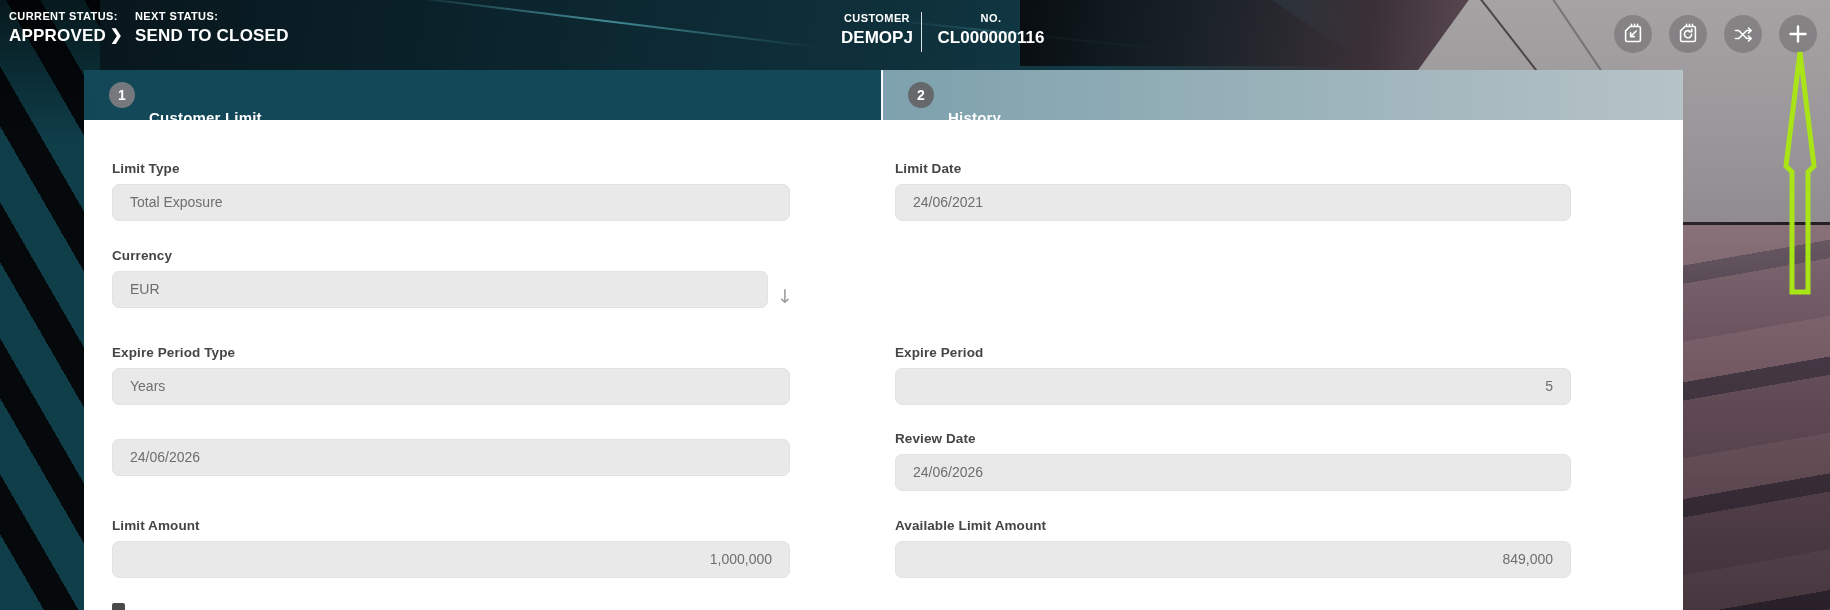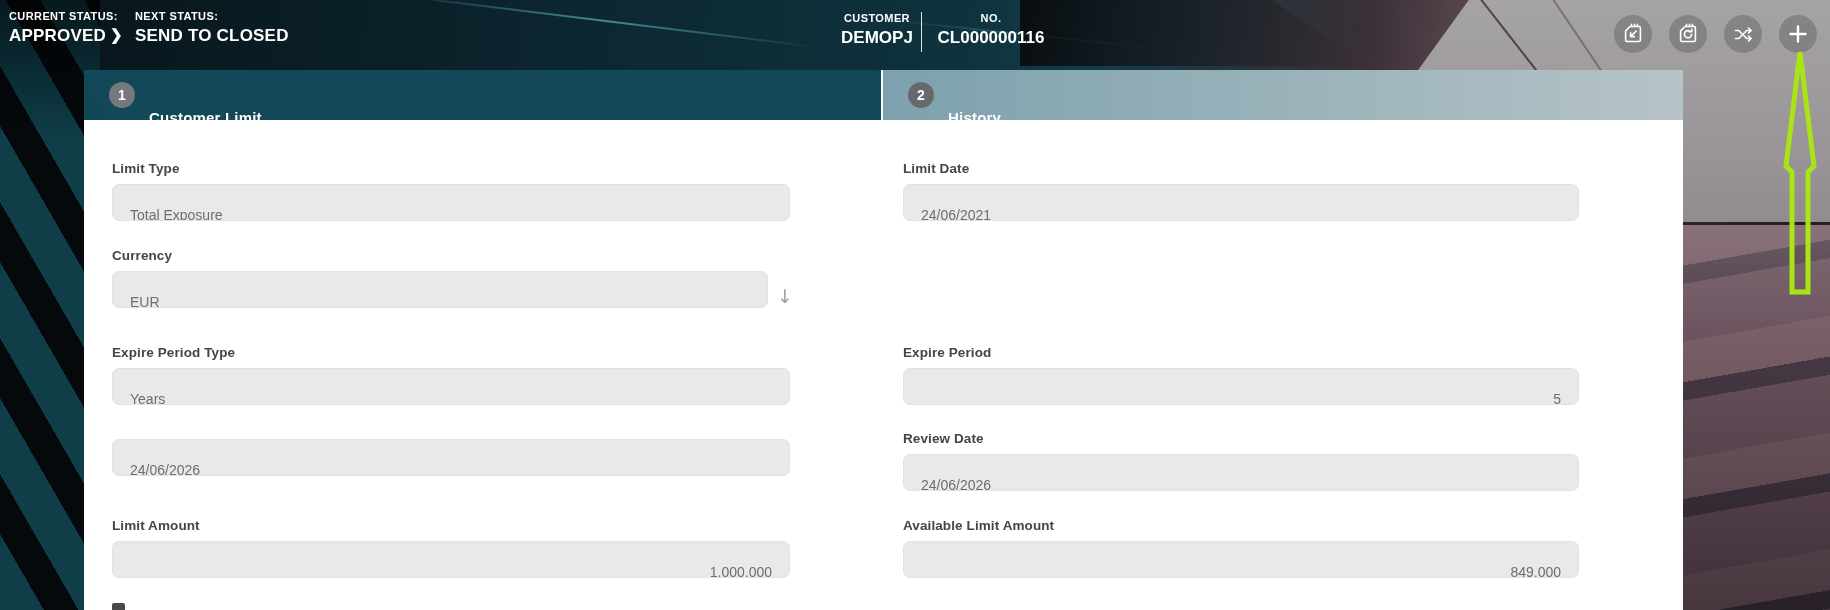--- a/index.html
+++ b/index.html
@@ -69,25 +69,25 @@
   .tab.active .badge { background:#75797d; }
   .tab.inactive .badge { background:#66696c; }
   .tab-label { color:#fff; font-size:15px; font-weight:bold; letter-spacing:.2px;margin-top:44px; }
 
   
   .panel { position:absolute; left:84px; top:120px; width:1599px; height:570px; background:#ffffff;
     z-index:2; overflow:hidden; }
   .fgroup { position:absolute; }
   .fgroup .flabel { font-size:13.5px; font-weight:bold; color:#454545; letter-spacing:.1px; }
   .fgroup .finput { margin-top:8px; height:37px; background:#e9e9e9; border:1px solid #e2e2e2;
-    border-radius:7px; font-size:14px; color:#6e6e6e; line-height:35px; padding:13px 17px;
+    border-radius:7px; font-size:14px; color:#6e6e6e; line-height:35px; padding:0 17px;
     white-space:nowrap; overflow:hidden; }
   .fgroup .finput.num { text-align:right; }
   .col-l { left:28px;  width:678px; }
-  .col-r { left:811px; width:676px;margin-left:8px; }
+  .col-r { left:811px; width:676px; }
   .row1 { top:41px; } .row2 { top:128px; } .row3 { top:225px; } .row4 { top:311px; } .row5 { top:398px; }
   .fgroup.currency { width:656px; }
   .dd-arrow { position:absolute; left:693px; top:165px; font-size:19px; color:#9f9f9f;
     font-family:"DejaVu Sans", sans-serif; cursor:pointer; z-index:2; }
   .cut-sliver { position:absolute; left:28px; top:483px; width:13px; height:7px;
     background:#4a4a4a; border-radius:2px 2px 0 0; }
 
   
   .annot { position:absolute; left:1778px; top:46px; z-index:5; pointer-events:none; }
 </style>

